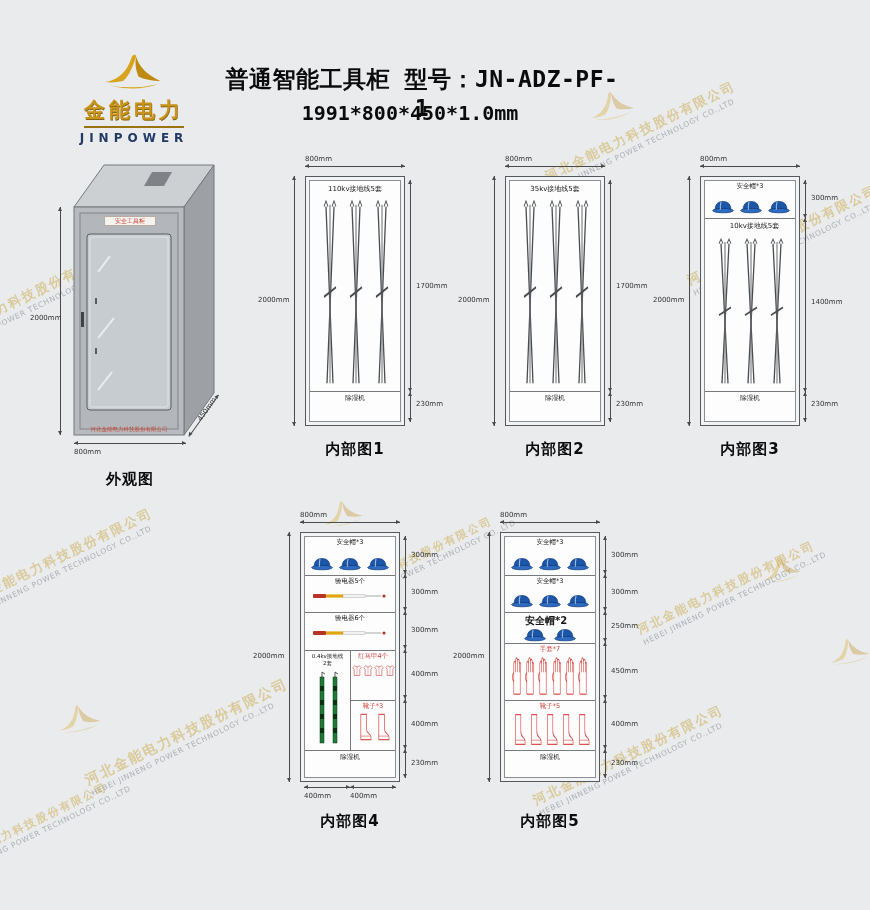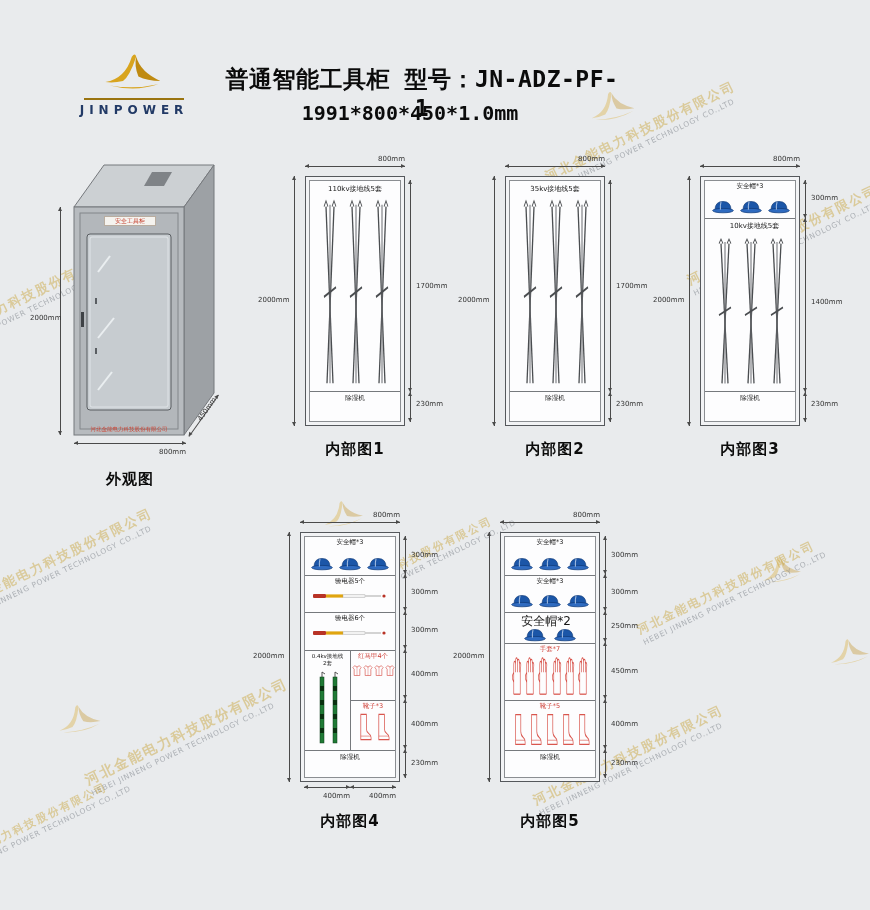--- a/index.html
+++ b/index.html
@@ -35,21 +35,21 @@
   .panel-inner { position:absolute; inset:3px; border:1px solid #8b8e92; background:#fdfdfe; }
   .hline { position:absolute; height:1px; left:0; right:0; background:#76797d; }
   .vsep  { position:absolute; width:1px;  background:#76797d; }
   .itemlabel { position:absolute; font-size:7px; color:#161616; text-align:center;
                line-height:1.15; white-space:nowrap; }
   .red { color:#cf4038; }
   .tiny { font-size:5.5px; }
 
   
   .dimtext { position:absolute; font-size:7px; color:#333; white-space:nowrap; }
-  .dimtext.c { text-align:right; }
+  .dimtext.c { text-align:left; }
   .hdim { position:absolute; height:1px; background:#4a4a4a; }
   .hdim::before { content:""; position:absolute; left:0; top:-2px;
                   border:2.5px solid transparent; border-left:0;
                   border-right:4px solid #4a4a4a; }
   .hdim::after  { content:""; position:absolute; right:0; top:-2px;
                   border:2.5px solid transparent; border-right:0;
                   border-left:4px solid #4a4a4a; }
   .vdim { position:absolute; width:1px; background:#4a4a4a; }
   .vdim::before { content:""; position:absolute; top:0; left:-2px;
                   border:2.5px solid transparent; border-top:0;
@@ -170,20 +170,21 @@
     <span class="wm-cn" style="font-size:11px;">河北金能电力科技股份有限公司</span>
     <span class="wm-en">HEBEI JINNENG POWER TECHNOLOGY CO.,LTD</span>
   </div>
 </div>
 
 <div>
   <div class="abs" style="left:76px;top:48px;width:116px;text-align:center;">
     <svg width="78" height="44">
         <use href="#jnlogo" width="78" height="44"></use>
       </svg>
+    <div class="brand-cn">金能电力</div>
     <div class="brand-line"></div>
     <div class="brand-en">JINPOWER</div>
   </div>
   <div class="title" style="left:222px;top:64px;width:400px;">普通智能工具柜 型号：JN-ADZ-PF-1</div>
   <div class="subtitle" style="left:210px;top:101px;width:400px;">1991*800*450*1.0mm</div>
 </div>
 
 <div>
   <svg class="abs" style="left:40px;top:150px;" width="200" height="330">
     <polygon points="34,57 144,57 174,15 64,15" fill="#ccd0d3" stroke="#75787c" stroke-width="1"></polygon>
@@ -387,21 +388,21 @@
         <use href="#helmet" x="57" y="0" width="22" height="15"></use>
       </svg>
       <div class="hline" style="top:38px;"></div>
       <div class="itemlabel" style="left:0;right:0;top:41px;font-size:6.5px;">安全帽*3</div>
       <svg class="abs" style="left:5px;top:56px;" width="80" height="16">
         <use href="#helmet" x="1" y="0" width="22" height="15"></use>
         <use href="#helmet" x="29" y="0" width="22" height="15"></use>
         <use href="#helmet" x="57" y="0" width="22" height="15"></use>
       </svg>
       <div class="hline" style="top:75px;"></div>
-      <div class="itemlabel" style="left:0;right:8px;top:78px;font-size:12px;">安全帽*2</div>
+      <div class="itemlabel" style="left:0;right:8px;top:78px;font-size:10px;font-weight:bold;">安全帽*2</div>
       <svg class="abs" style="left:5px;top:90px;" width="80" height="15">
         <use href="#helmet" x="14" y="0" width="22" height="15"></use>
         <use href="#helmet" x="44" y="0" width="22" height="15"></use>
       </svg>
       <div class="hline" style="top:106px;"></div>
       <div class="itemlabel red" style="left:0;right:0;top:109px;font-size:6.5px;">手套*7</div>
       <svg class="abs" style="left:5px;top:119px;" width="82" height="42">
         <use href="#glove" x="1" y="0" width="12" height="40"></use>
         <use href="#glove" x="14" y="0" width="12" height="40"></use>
         <use href="#glove" x="27" y="0" width="12" height="40"></use>

